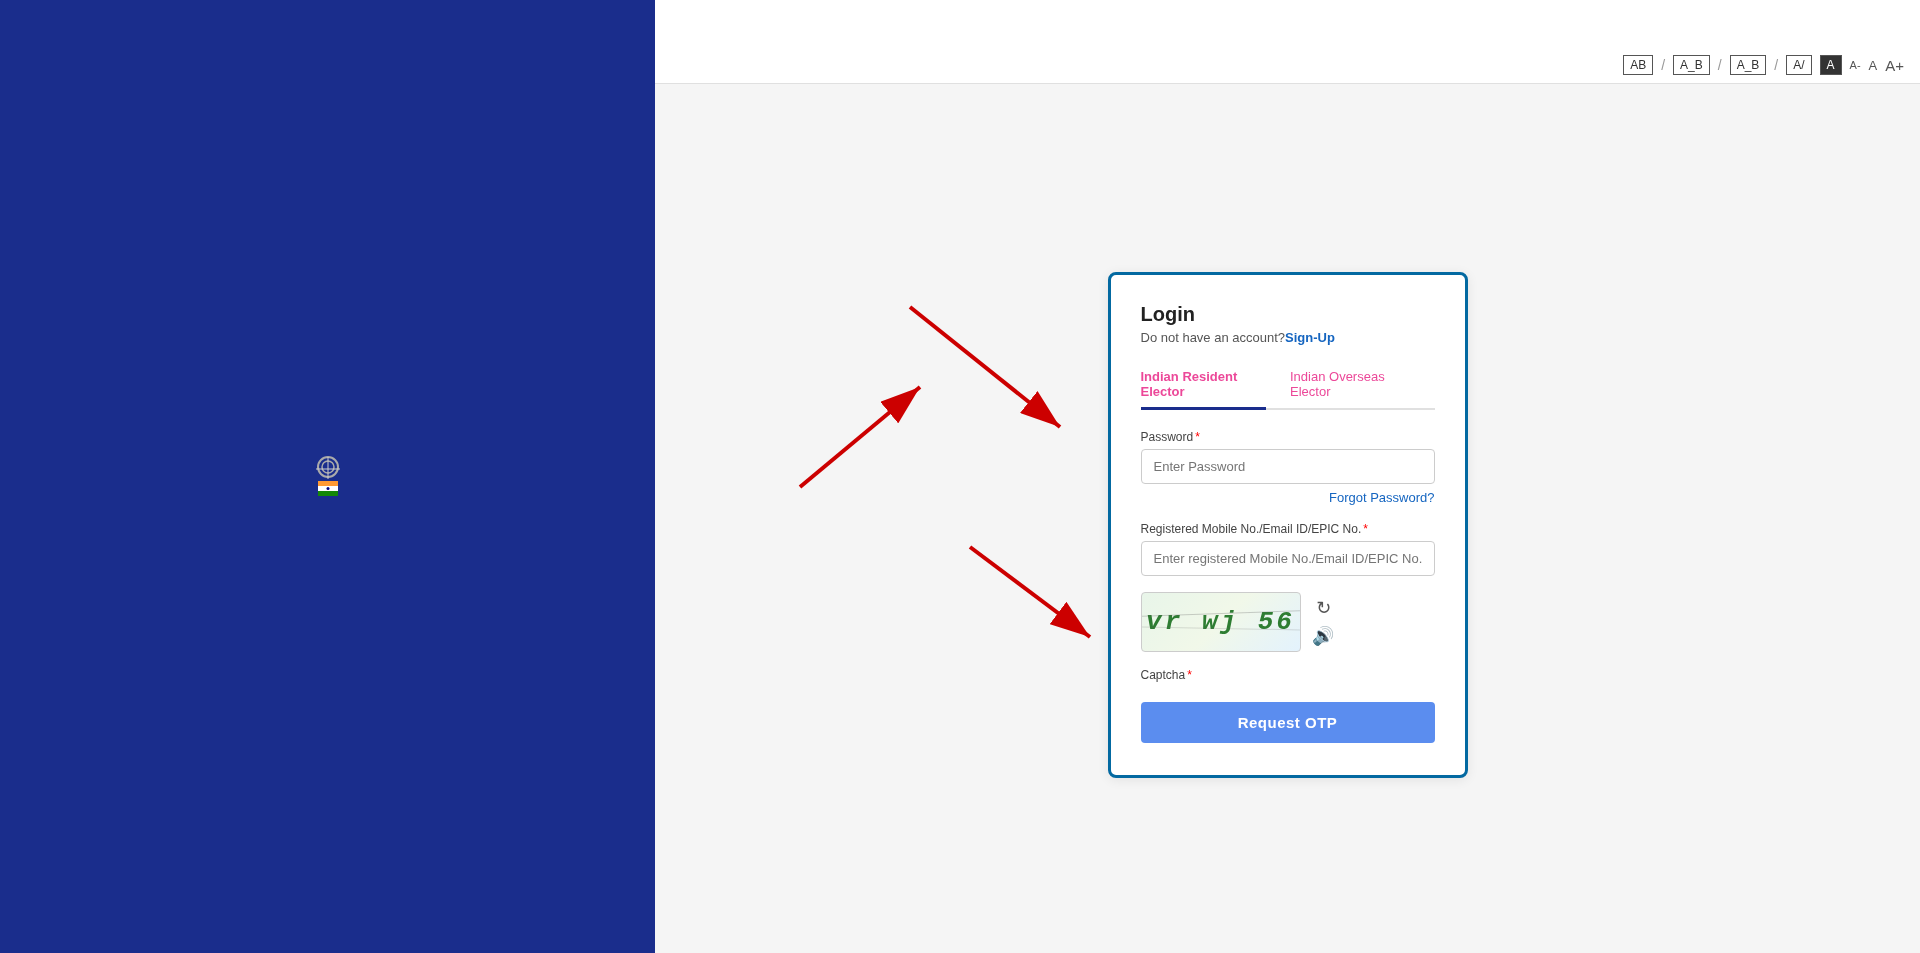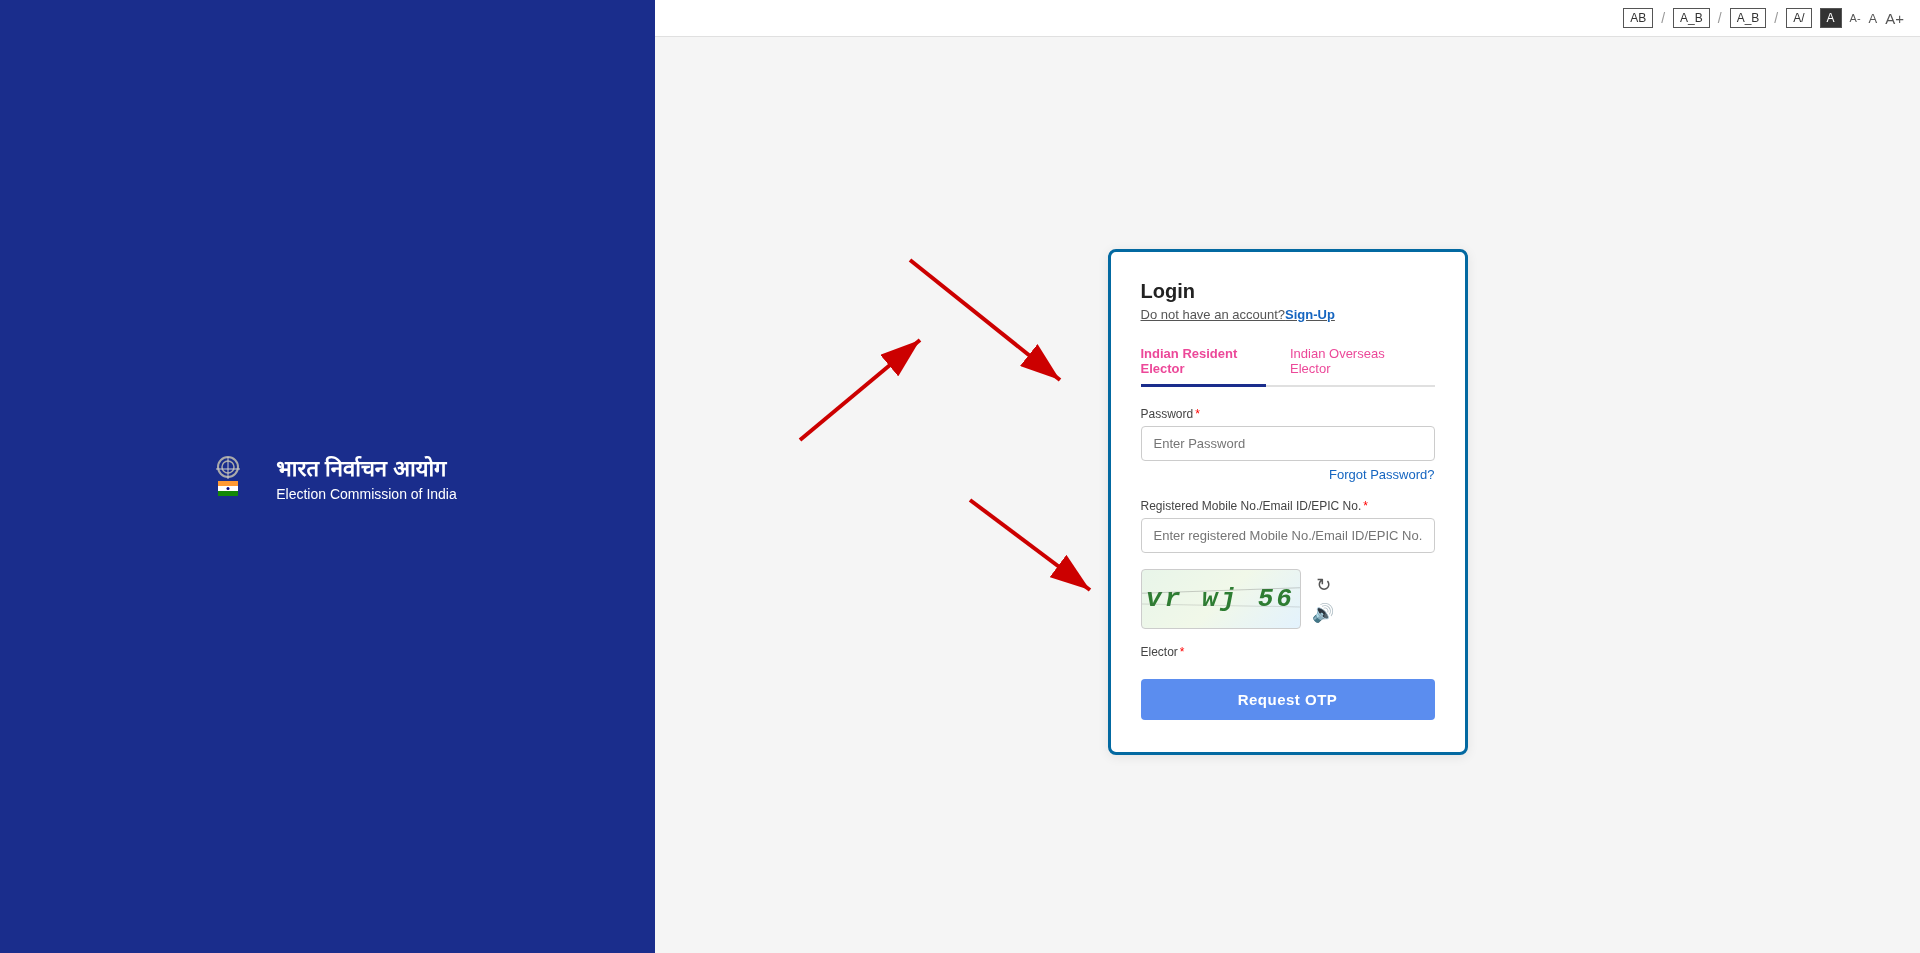--- a/index.html
+++ b/index.html
@@ -44,20 +44,21 @@
       margin-top: 4px;
     }
 
     
     .right-panel {
       flex: 1;
       background-color: #f5f5f5;
       position: relative;
       display: flex;
       flex-direction: column;
+      margin-top: 47px;
     }
 
     
     .accessibility-bar {
       position: absolute;
       top: 0;
       right: 0;
       display: flex;
       align-items: center;
       gap: 8px;
@@ -108,21 +109,20 @@
     .login-title {
       font-size: 20px;
       font-weight: bold;
       color: #222;
       margin-bottom: 4px;
     }
     .login-subtitle {
       font-size: 13px;
       color: #555;
       margin-bottom: 16px;
-      text-decoration: underline;
     }
     .login-subtitle a {
       color: #1565c0;
       text-decoration: none;
       font-weight: bold;
     }
 
     
     .tabs {
       display: flex;
@@ -264,24 +264,20 @@
 
       <rect x="20" y="34" width="20" height="5" fill="#FF9933"></rect>
       <rect x="20" y="39" width="20" height="5" fill="#ffffff"></rect>
       <rect x="20" y="44" width="20" height="5" fill="#138808"></rect>
 
       <circle cx="30" cy="41.5" r="1.5" fill="#000080"></circle>
 
       <line x1="18" y1="22" x2="42" y2="22" stroke="#ccc" stroke-width="1"></line>
       <line x1="30" y1="10" x2="30" y2="32" stroke="#ccc" stroke-width="1"></line>
     </svg>
-    <div class="logo-text">
-      <span class="hindi">भारत निर्वाचन आयोग</span>
-      <span class="english">Election Commission of India</span>
-    </div>
   </div>
 </div>
 
 <div class="right-panel">
 
   <div class="accessibility-bar">
     <button class="acc-btn">AB</button>
     <span class="acc-separator">/</span>
     <button class="acc-btn">A_B</button>
     <span class="acc-separator">/</span>
@@ -362,21 +358,21 @@
         </div>
         <div class="captcha-controls">
           <button class="captcha-btn" title="Refresh">↻</button>
           <button class="captcha-btn" title="Audio">🔊</button>
         </div>
       </div>
 
       
       <div class="form-group">
         <label class="form-label">
-          <span>Elector</span><span class="required">*</span>
+          <span>Captcha</span><span class="required">*</span>
         </label>
       </div>
 
       
       <button class="request-otp-btn">Request OTP</button>
 
     </div>
   </div>
 </div>
 

